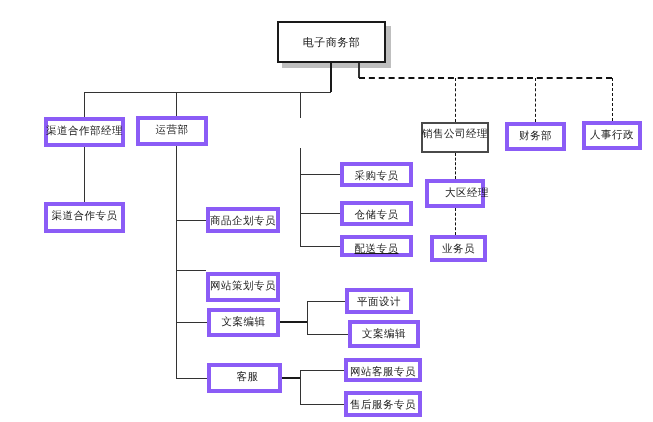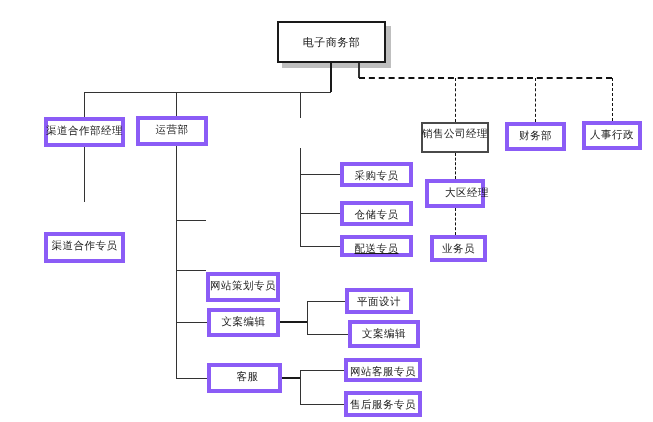--- a/index.html
+++ b/index.html
@@ -49,24 +49,27 @@
   </div>
 
   <div class="node" style="left:505px;top:122px;width:61px;height:29px;">
     <span>财务部</span>
   </div>
 
   <div class="node" style="left:582px;top:121px;width:60px;height:29px;">
     <span>人事行政</span>
   </div>
 
-  <div class="node" style="left:44px;top:202px;width:81px;height:31px;margin-top:30px;">
+  <div class="node" style="left:44px;top:202px;width:81px;height:31px;">
     <span>渠道合作专员</span>
   </div>
 
+  <div class="node" style="left:206px;top:207px;width:74px;height:26px;">
+    <span>商品企划专员</span>
+  </div>
 
   <div class="node" style="left:206px;top:255px;width:74px;height:30px;margin-top:17px;">
     <span>网站策划专员</span>
   </div>
 
   <div class="node" style="left:207px;top:308px;width:73px;height:29px;">
     <span>文案编辑</span>
   </div>
 
   <div class="node" style="left:207px;top:363px;width:75px;height:30px;padding-left:6px;">

